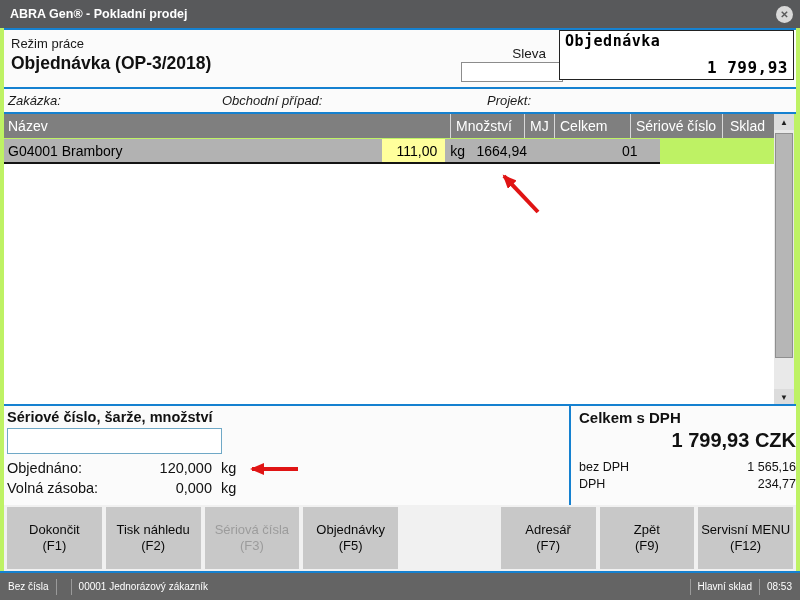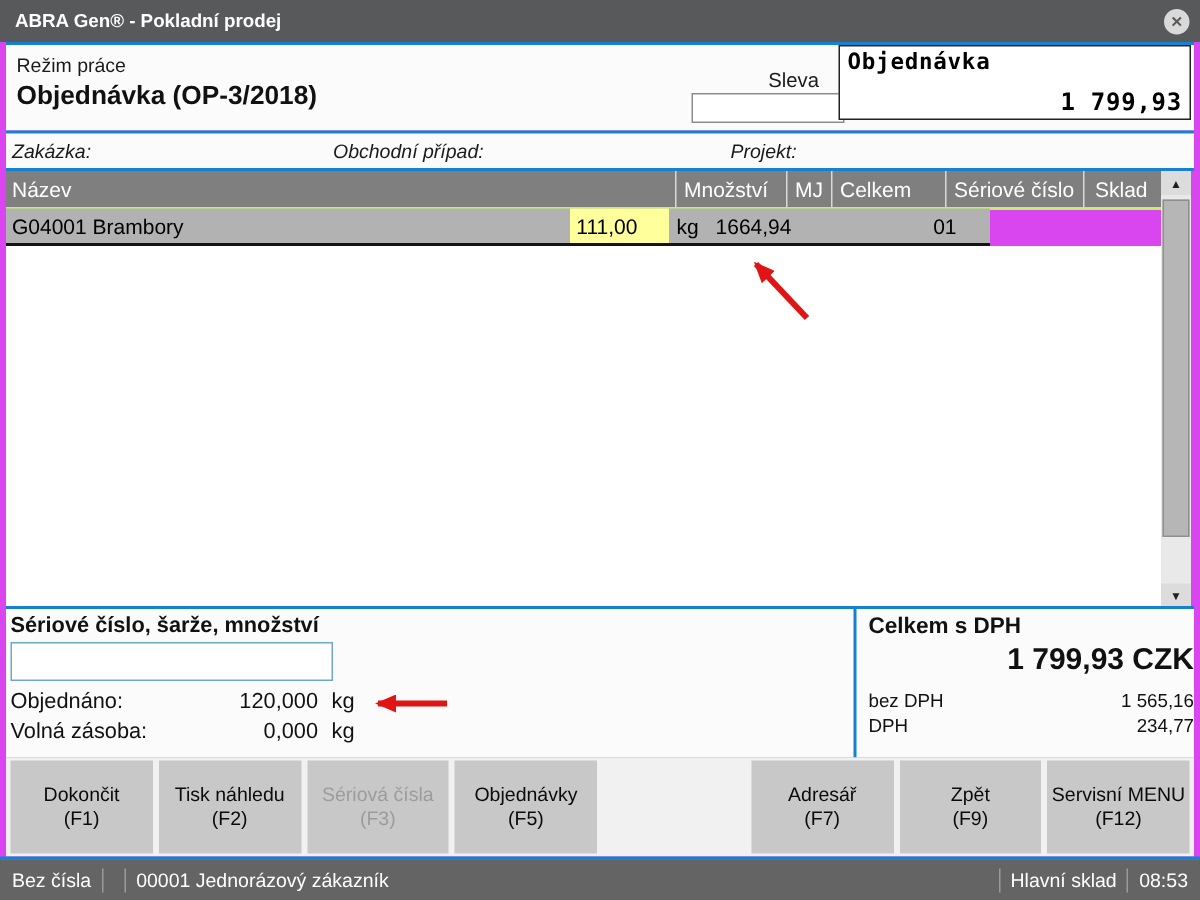--- a/index.html
+++ b/index.html
@@ -1,17 +1,17 @@
 <!DOCTYPE html>
 <html><head>
 <meta charset="utf-8">
 <style>
   html,body{margin:0;padding:0;background:#333;}
   .window{
-    position:relative;width:800px;height:600px;background:#d946ef;
+    position:relative;width:800px;height:600px;background:#bef264;
     font-family:"Liberation Sans",sans-serif;overflow:hidden;
     -webkit-font-smoothing:antialiased;
   }
   
   .titlebar{position:absolute;left:0;top:0;width:800px;height:28px;background:#58595b;
     display:flex;align-items:center;}
   .titlebar-text{color:#fff;font-weight:bold;font-size:12.5px;padding-left:10px;}
   .close-btn{position:absolute;right:7px;top:6px;width:17px;height:17px;border-radius:50%;
     background:#d9d9d9;color:#5a5a5b;font-size:10px;font-weight:bold;
     display:flex;align-items:center;justify-content:center;cursor:default;}
@@ -39,21 +39,21 @@
   .table-header .cell + .cell{border-left:1px solid #d9d9d9;}
   .col-nazev{width:446px;padding-left:4px;}
   .col-mnozstvi{width:74px;padding-left:5px;}
   .col-mj{width:30px;padding-left:5px;}
   .col-celkem{width:76px;padding-left:5px;}
   .col-sercislo{width:92px;padding-left:5px;}
   .col-sklad{width:52px;padding-left:7px;}
   .table-row{position:absolute;left:4px;top:139px;width:656px;height:23px;background:#b2b2b2;
     border-bottom:2px solid #141414;display:flex;color:#000;font-size:14px;}
   .table-row .cell{display:flex;align-items:center;overflow:hidden;white-space:nowrap;box-sizing:border-box;}
-  .cell-qty{background:#ffff9c;justify-content:flex-end;padding-right:21px;padding-left:0;}
+  .cell-qty{background:#ffff9c;justify-content:flex-end;padding-right:8px;padding-left:0;}
   .table-body{position:absolute;left:4px;top:164px;width:770px;height:240px;background:#fff;}
   
   .scrollbar{position:absolute;left:774px;top:114px;width:20px;height:291px;background:#e9e9e9;}
   .sb-btn{position:absolute;left:0;width:20px;height:16px;background:#dcdcdc;color:#1f1f1f;
     font-size:8px;display:flex;align-items:center;justify-content:center;}
   .sb-up{top:0;} .sb-down{bottom:0;}
   .sb-thumb{position:absolute;left:1px;top:19px;width:16px;height:223px;background:#b6b6b6;border:1px solid #8f8f8f;}
   
   .sec-bottom{position:absolute;left:4px;top:406px;width:792px;height:99px;background:#fbfbfb;color:#111;}
   .serial-label{position:absolute;left:3px;top:3px;font-size:14.5px;font-weight:bold;}
@@ -71,21 +71,21 @@
   .totals-line.first{margin-top:7px;}
   
   .buttonbar{position:absolute;left:4px;top:505px;width:792px;height:66px;background:#f1f1f1;
     display:flex;gap:4px;padding:2px 3px;box-sizing:border-box;}
   .fbtn{flex:1 1 0;background:#c8c8c8;color:#0a0a0a;display:flex;flex-direction:column;
     align-items:center;justify-content:center;font-size:13px;line-height:16px;text-align:center;cursor:default;}
   .fbtn.disabled{color:#9c9c9c;}
   .btn-spacer{flex:1 1 0;background:transparent;}
   
   .statusbar{position:absolute;left:0;top:573px;width:800px;height:27px;background:#646464;
-    color:#fff;font-size:13px;display:flex;align-items:center;padding:0 8px;box-sizing:border-box;}
+    color:#fff;font-size:10px;display:flex;align-items:center;padding:0 8px;box-sizing:border-box;}
   .statusbar .sep{width:1px;height:16px;background:#9a9a9a;margin:0 7px;flex:0 0 auto;}
   .statusbar .spacer{flex:1;}
   .statusbar span{white-space:nowrap;}
   
   .overlay{position:absolute;left:0;top:0;width:800px;height:600px;pointer-events:none;z-index:50;}
 </style>
 </head>
 <body>
 
 <div class="window">

